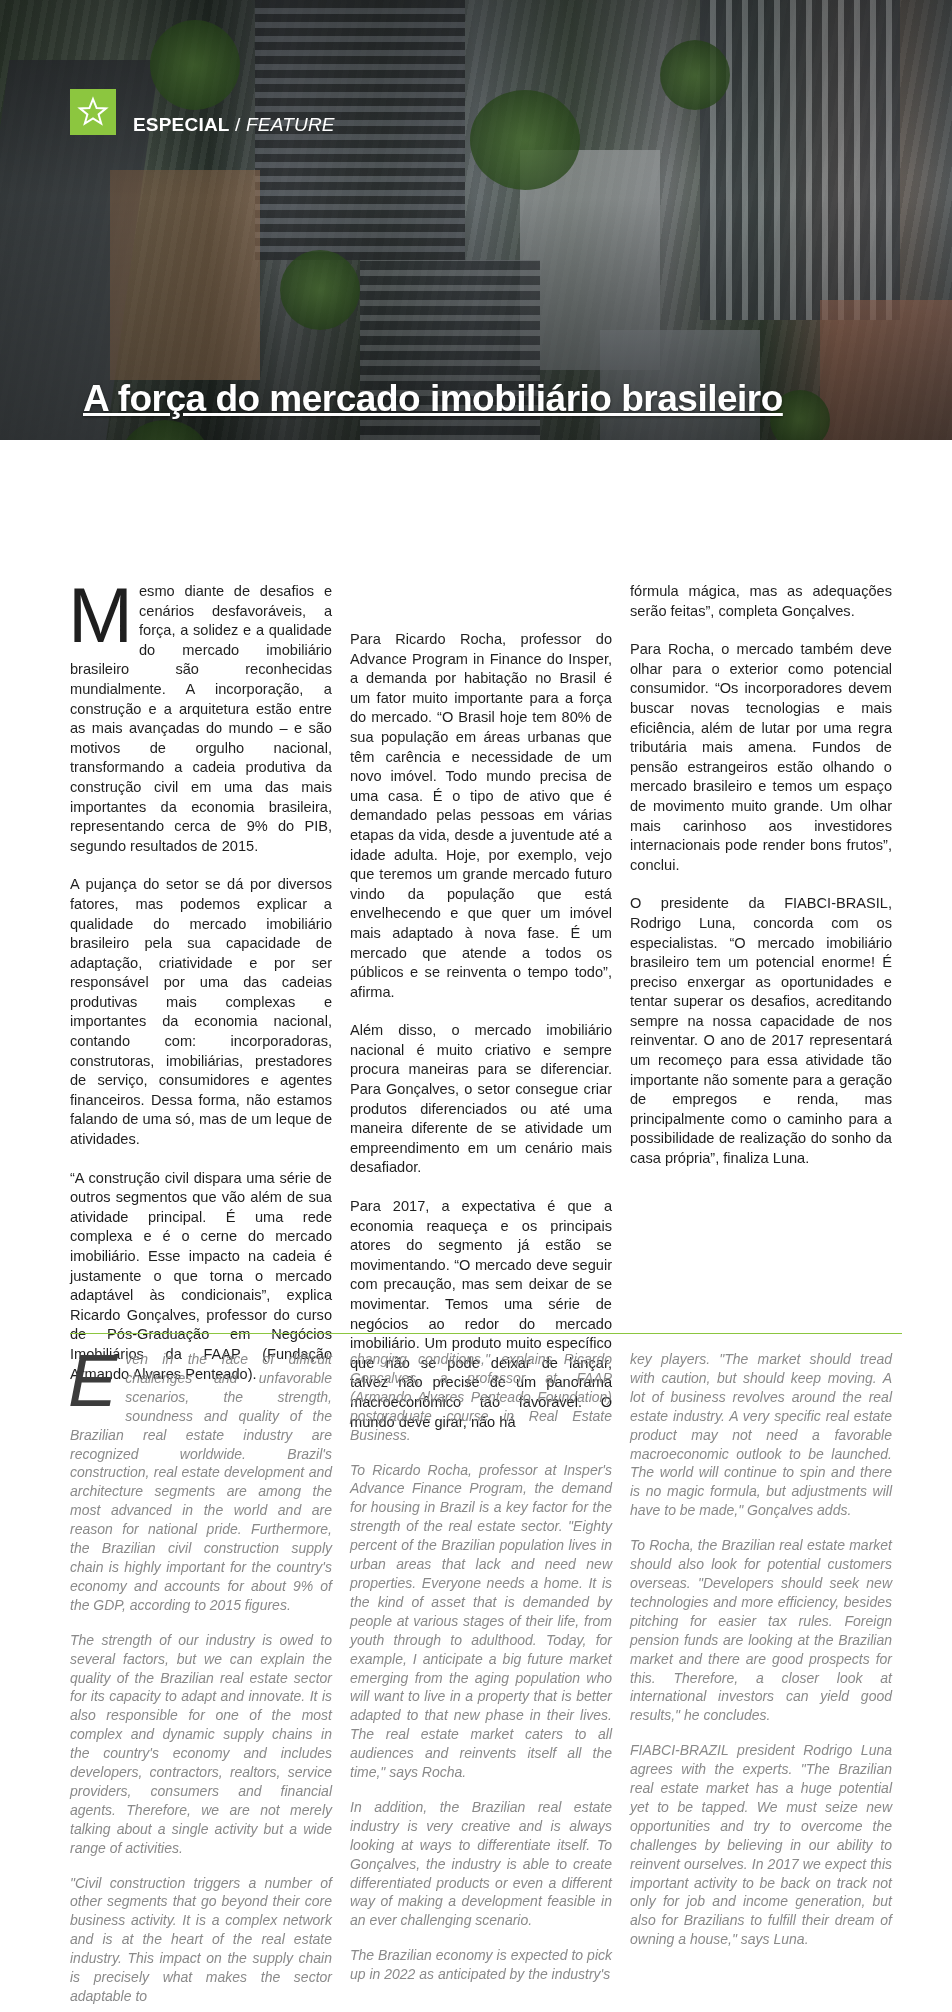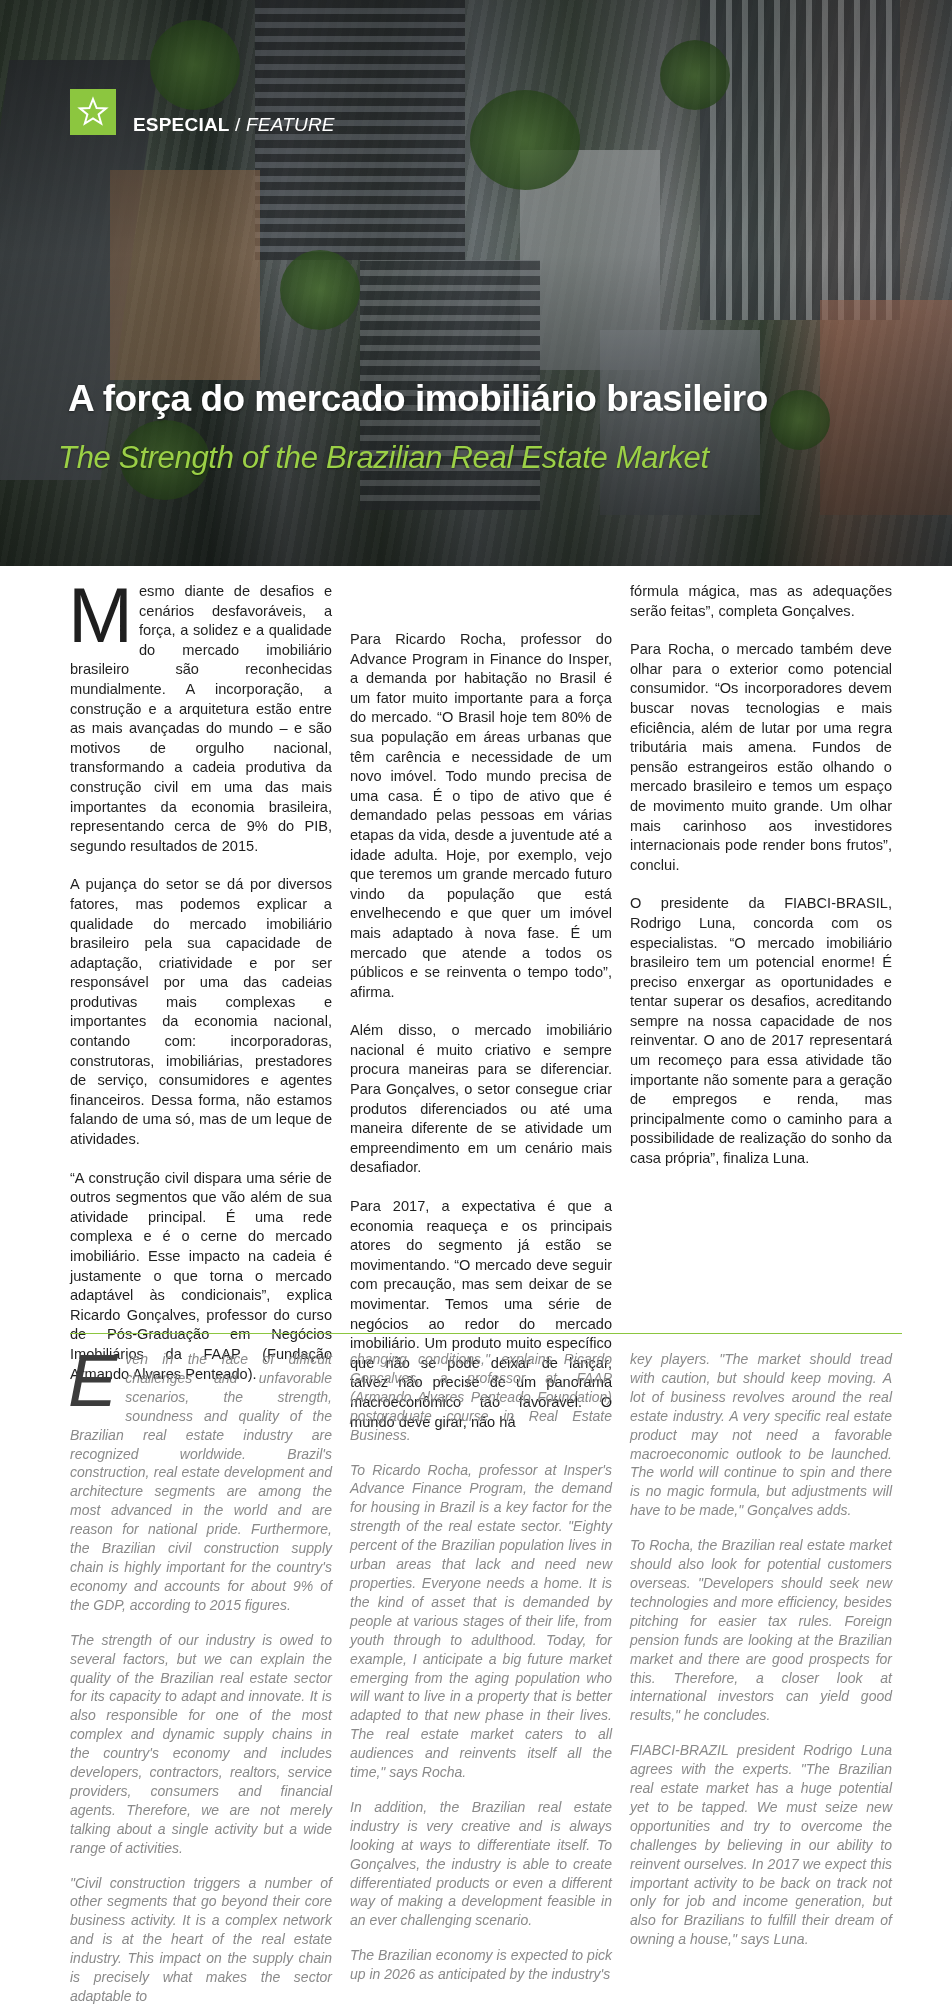--- a/index.html
+++ b/index.html
@@ -1,19 +1,19 @@
 <!DOCTYPE html>
 <html><head>
 <meta charset="utf-8">
 <style>
   html, body { margin:0; padding:0; background:#ffffff; }
   body { width:952px; height:2012px; position:relative; overflow:hidden; font-family:"Liberation Sans", sans-serif; }
 
   
-  .hero { position:absolute; left:0; top:0; width:952px; height:566px; overflow:hidden;
+  .hero { position:absolute; left:0; top:0; width:952px; height:440px; overflow:hidden;
     background:
       linear-gradient(180deg, rgba(20,24,22,0.35) 0%, rgba(20,24,22,0.15) 40%, rgba(20,24,22,0.45) 100%),
       repeating-linear-gradient(100deg, rgba(255,255,255,0.05) 0 6px, rgba(0,0,0,0.08) 6px 14px),
       linear-gradient(90deg, #3b4a3a 0%, #5d6a5e 12%, #2f3a33 22%, #6f7677 30%, #3f4c3f 40%, #7b8487 50%, #556456 60%, #8a8f90 70%, #4a5a47 80%, #9a7f6e 88%, #6b7072 100%);
   }
   .hero .block { position:absolute; }
   .b1 { left:-20px; top:60px; width:150px; height:420px; background:linear-gradient(160deg,#2c2f33,#4f5459); transform:skewX(-8deg); opacity:.85; }
   .b2 { left:255px; top:0; width:210px; height:260px; background:repeating-linear-gradient(0deg,#2a2d30 0 8px,#5b6066 8px 14px); opacity:.8; }
   .b3 { left:520px; top:150px; width:140px; height:220px; background:linear-gradient(180deg,#a3a7a8,#72777a); opacity:.75; }
   .b4 { left:700px; top:0; width:200px; height:320px; background:repeating-linear-gradient(90deg,#3a3f44 0 10px,#8c9296 10px 16px); opacity:.75; }
@@ -23,21 +23,21 @@
   .b8 { left:820px; top:300px; width:140px; height:215px; background:linear-gradient(180deg,#a06a54,#6e4e3f); opacity:.6; }
   .tree { position:absolute; border-radius:50%; background:radial-gradient(circle,#4f7a34 0%,#2f5020 70%); opacity:.8; }
   .hero-shade { position:absolute; left:0; top:0; width:100%; height:100%; background:linear-gradient(180deg, rgba(0,0,0,.25), rgba(0,0,0,.05) 45%, rgba(0,0,0,.35)); }
 
   .badge { position:absolute; left:70px; top:89px; width:46px; height:46px; background:#8cc63f; display:flex; align-items:center; justify-content:center; }
   .section-label { position:absolute; left:133px; top:114px; color:#ffffff; font-size:19px; letter-spacing:.2px; }
   .section-label .sep { font-style:normal; }
   .section-label .en { font-style:italic; font-weight:normal; }
   .section-label .pt { font-weight:bold; }
 
-  .title-pt { position:absolute; left:68px; top:378px; color:#ffffff; font-size:37px; font-weight:bold; letter-spacing:-0.5px; text-shadow:0 1px 3px rgba(0,0,0,.5); }
+  .title-pt { position:absolute; left:83px; top:378px; color:#ffffff; font-size:37px; font-weight:bold; letter-spacing:-0.5px; text-shadow:0 1px 3px rgba(0,0,0,.5);text-decoration:underline; }
   .title-en { position:absolute; left:58px; top:440px; color:#9bd046; font-size:31px; font-style:italic; letter-spacing:-0.3px; text-shadow:0 1px 2px rgba(0,0,0,.4); }
 
   
   .col { position:absolute; width:262px; font-size:14.6px; line-height:19.6px; color:#1f1f1f; text-align:justify; hyphens:manual; }
   .col p { margin:0 0 19px 0; }
   .c1 { left:70px; top:582px; }
   .c2 { left:350px; top:582px;margin-top:48px; }
   .c3 { left:630px; top:582px; }
   .dropcap { float:left; font-size:78px; line-height:62px; margin:2px 6px 0 -2px; color:#1f1f1f; font-family:"Liberation Sans", sans-serif; }
 
@@ -102,19 +102,19 @@
 
 <div class="en-col e1">
   <p><span class="dropcap-en">E</span><span>ven in the face of difficult challenges and unfavorable scenarios, the strength, soundness and quality of the Brazilian real estate industry are recognized worldwide. Brazil's construction, real estate development and architecture segments are among the most advanced in the world and are reason for national pride. Furthermore, the Brazilian civil construction supply chain is highly important for the country's economy and accounts for about 9% of the GDP, according to 2015 figures.</span></p>
   <p>The strength of our industry is owed to several factors, but we can explain the quality of the Brazilian real estate sector for its capacity to adapt and innovate. It is also responsible for one of the most complex and dynamic supply chains in the country's economy and includes developers, contractors, realtors, service providers, consumers and financial agents. Therefore, we are not merely talking about a single activity but a wide range of activities.</p>
   <p>"Civil construction triggers a number of other segments that go beyond their core business activity. It is a complex network and is at the heart of the real estate industry. This impact on the supply chain is precisely what makes the sector adaptable to</p>
 </div>
 <div class="en-col e2">
   <p>changing conditions," explains Ricardo Gonçalves, a professor at FAAP (Armando Alvares Penteado Foundation) postgraduate course in Real Estate Business.</p>
   <p>To Ricardo Rocha, professor at Insper's Advance Finance Program, the demand for housing in Brazil is a key factor for the strength of the real estate sector. "Eighty percent of the Brazilian population lives in urban areas that lack and need new properties. Everyone needs a home. It is the kind of asset that is demanded by people at various stages of their life, from youth through to adulthood. Today, for example, I anticipate a big future market emerging from the aging population who will want to live in a property that is better adapted to that new phase in their lives. The real estate market caters to all audiences and reinvents itself all the time," says Rocha.</p>
   <p>In addition, the Brazilian real estate industry is very creative and is always looking at ways to differentiate itself. To Gonçalves, the industry is able to create differentiated products or even a different way of making a development feasible in an ever challenging scenario.</p>
-  <p>The Brazilian economy is expected to pick up in 2026 as anticipated by the industry's</p>
+  <p>The Brazilian economy is expected to pick up in 2022 as anticipated by the industry's</p>
 </div>
 <div class="en-col e3">
   <p>key players. "The market should tread with caution, but should keep moving. A lot of business revolves around the real estate industry. A very specific real estate product may not need a favorable macroeconomic outlook to be launched. The world will continue to spin and there is no magic formula, but adjustments will have to be made," Gonçalves adds.</p>
   <p>To Rocha, the Brazilian real estate market should also look for potential customers overseas. "Developers should seek new technologies and more efficiency, besides pitching for easier tax rules. Foreign pension funds are looking at the Brazilian market and there are good prospects for this. Therefore, a closer look at international investors can yield good results," he concludes.</p>
   <p>FIABCI-BRAZIL president Rodrigo Luna agrees with the experts. "The Brazilian real estate market has a huge potential yet to be tapped. We must seize new opportunities and try to overcome the challenges by believing in our ability to reinvent ourselves. In 2017 we expect this important activity to be back on track not only for job and income generation, but also for Brazilians to fulfill their dream of owning a house," says Luna.</p>
 </div>
 
 </body></html>

